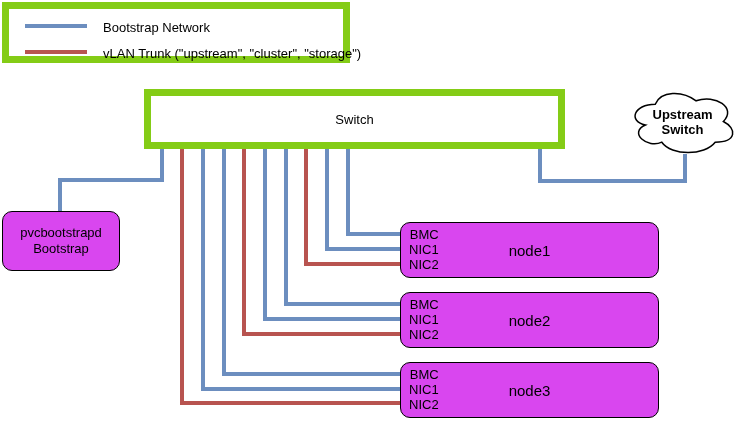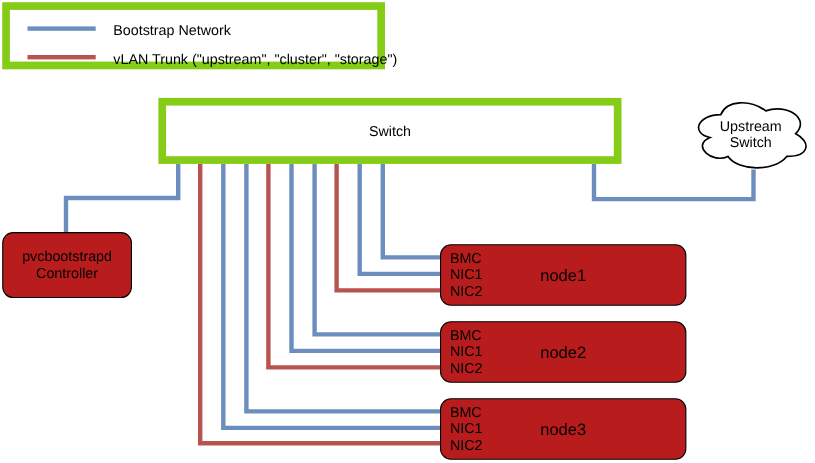--- a/index.html
+++ b/index.html
@@ -10,44 +10,44 @@
     background: #ffffff;
     font-family: "Liberation Sans", sans-serif;
     color: #000000;
     overflow: hidden;
   }
   .canvas * { box-sizing: border-box; }
 
   #wires { position: absolute; left: 0; top: 0; z-index: 1; }
 
   .box { position: absolute; background: #ffffff; border: 7px solid #84cc16; z-index: 2; }
-  .rbox { position: absolute; background: #b91c1c; border: 1.5px solid #000000; border-radius: 10px; z-index: 2; }
+  .rbox { position: absolute; background: #d946ef; border: 1.5px solid #000000; border-radius: 10px; z-index: 2; }
 
   
   .legend { left: 2px; top: 2px; width: 348px; height: 61px; }
   .legend-swatch { position: absolute; left: 16px; width: 62px; height: 4px; }
   .legend-label { position: absolute; left: 94px; font-size: 13px; line-height: 13px; white-space: nowrap; }
 
   
   .switch { left: 144px; top: 89px; width: 421px; height: 60px;
             display: flex; align-items: center; justify-content: center; font-size: 13px; }
 
   
   .cloud-svg { position: absolute; left: 628px; top: 87px; z-index: 2; }
   .cloud-label { position: absolute; left: 628px; top: 87px; width: 109px; height: 69px;
                  display: flex; flex-direction: column; align-items: center; justify-content: center;
-                 font-size: 13px; line-height: 15px; text-align: center; z-index: 3; }
+                 font-size: 13px; line-height: 15px; text-align: center; z-index: 3; font-weight: bold; }
 
   
   .controller { left: 2px; top: 211px; width: 118px; height: 60px;
                 display: flex; flex-direction: column; align-items: center; justify-content: center;
                 font-size: 13px; line-height: 16px; text-align: center; }
 
   
-  .node { left: 400px; width: 224px; height: 56px; }
+  .node { left: 400px; width: 259px; height: 56px; text-align: right; }
   .node1 { top: 222px; }
   .node2 { top: 292px; }
   .node3 { top: 362px; }
   .ports { position: absolute; left: 8px; top: 4px; font-size: 13px; line-height: 15px; }
   .node-name { position: absolute; left: 0; top: 0; width: 100%; height: 100%;
                display: flex; align-items: center; justify-content: center; font-size: 15px; }
 </style>
 </head>
 <body>
 
@@ -87,21 +87,21 @@
              C 109,20.7 87.2,6.9 68.13,13.8
              C 54.5,3.45 32.7,3.45 27.25,17.25 Z" fill="#ffffff" stroke="#000000" stroke-width="1.5"></path>
   </svg>
   <div class="cloud-label">
     <span>Upstream</span>
     <span>Switch</span>
   </div>
 
   <div class="rbox controller">
     <span>pvcbootstrapd</span>
-    <span>Controller</span>
+    <span>Bootstrap</span>
   </div>
 
   <div class="rbox node node1">
     <div class="ports">
       <div>BMC</div>
       <div>NIC1</div>
       <div>NIC2</div>
     </div>
     <div class="node-name">node1</div>
   </div>

